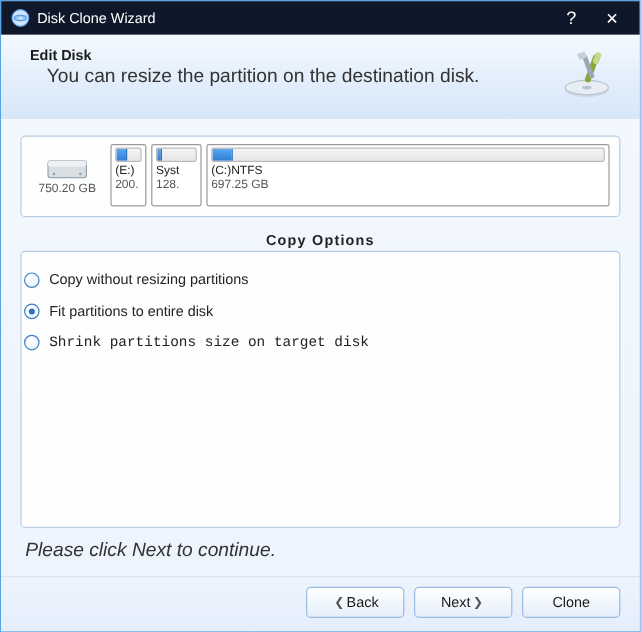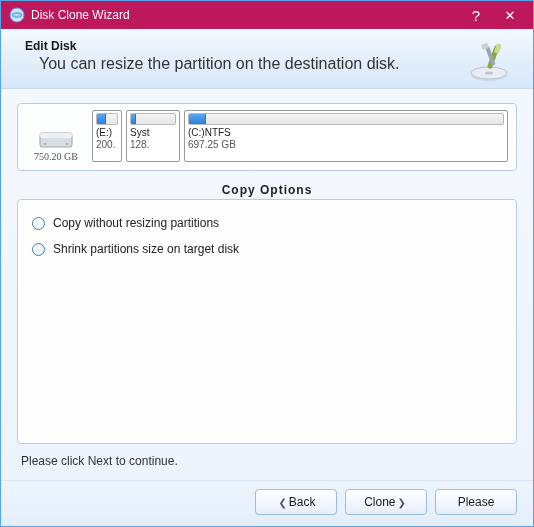--- a/index.html
+++ b/index.html
@@ -19,21 +19,21 @@
     width: 534px;
     height: 527px;
     border: 1px solid #58a2e6;
     background: #fff;
     display: flex;
     flex-direction: column;
     box-shadow: 0 0 0 1px rgba(0,0,0,0.02);
   }
   .titlebar {
     height: 28px;
-    background: #be185d;
+    background: #0f172a;
     display: flex;
     align-items: center;
     color: #fff;
     padding: 0 6px 0 8px;
     flex: 0 0 auto;
   }
   .titlebar .app-icon {
     width: 16px; height: 16px;
     margin-right: 6px;
     flex: 0 0 auto;
@@ -48,21 +48,21 @@
     display: flex;
     align-items: center;
     justify-content: center;
     font-size: 15px;
     font-weight: 400;
     color: #fff;
     cursor: default;
   }
   .titlebar .tbtn.close { font-size: 13px; }
   .header {
-    height: 60px;
+    height: 70px;
     padding: 8px 18px 6px 24px;
     box-sizing: border-box;
     background: linear-gradient(#f4f9ff 0%, #e3eefb 55%, #d7e7f8 100%);
     border-bottom: 1px solid #c7dbef;
     display: flex;
     align-items: flex-start;
     justify-content: space-between;
     flex: 0 0 auto;
   }
   .header .htext { padding-top: 2px; }
@@ -87,25 +87,24 @@
     display: flex;
     align-items: stretch;
     gap: 6px;
     height: 52px;
   }
   .disk-info {
     width: 60px;
     display: flex;
     flex-direction: column;
     align-items: center;
-    justify-content: flex-end;
+    justify-content: center;
     font-size: 10px;
     color: #555;
     text-align: center;
-    font-family: Liberation Serif, serif;
   }
   .hdd-icon { width: 34px; height: 22px; }
   .part-strip {
     flex: 1 1 auto;
     display: flex;
     gap: 4px;
     align-items: stretch;
     min-width: 0;
   }
   .part {
@@ -152,53 +151,54 @@
     font-weight: bold;
     font-size: 12px;
     margin: 12px 0 2px 0;
     letter-spacing: 1px;
     color: #222;
   }
   .options-panel {
     border: 1px solid #b8cde4;
     border-radius: 4px;
     background: #fefefe;
-    padding: 12px 14px;
+    padding: 12px 2px;
     flex: 1 1 auto;
     box-sizing: border-box;
   }
   .radio-row {
     display: flex;
     align-items: center;
     gap: 8px;
     margin: 4px 0 12px 0;
     font-size: 12px;
     color: #222;
   }
-  .radio-row:last-child{ margin-bottom: 15px; }
+  .radio-row:last-child{ margin-bottom: 15px; font-family: Liberation Mono, monospace; }
   .radio {
     width: 13px; height: 13px;
     border: 1px solid #3b7fc4;
     border-radius: 50%;
     display: inline-flex;
     align-items: center;
     justify-content: center;
     box-sizing: border-box;
     background: radial-gradient(circle at 30% 30%, #fff, #e9f2fc);
   }
   .radio.checked::after {
     content: "";
     width: 5px; height: 5px;
     background: #2f72c2;
     border-radius: 50%;
   }
   .hint {
     margin: 10px 2px 4px 4px;
-    font-size: 12px;
+    font-size: 16px;
     color: #333;
+    font-style: italic;
   }
   .footer {
     flex: 0 0 auto;
     height: 46px;
     box-sizing: border-box;
     padding: 8px 16px 10px 16px;
     display: flex;
     justify-content: flex-end;
     gap: 8px;
     background: linear-gradient(#edf4fd,#e4eefb);
@@ -272,21 +272,21 @@
       </div>
 
       <div class="part-strip">
         <div class="part" style="width:30px">
           <div class="bar-row">
               <div class="bar-fill" style="width:40%"></div>
             </div>
           <div class="plabel">(E:)</div>
           <div class="psub">200.</div>
         </div>
-        <div class="part" style="width:54px">
+        <div class="part" style="width:42px">
           <div class="bar-row">
               <div class="bar-fill" style="width:10%"></div>
             </div>
           <div class="plabel">Syst</div>
           <div class="psub">128.</div>
         </div>
         <div class="part" style="flex:1">
           <div class="bar-row">
               <div class="bar-fill" style="width:5%"></div>
             </div>
@@ -297,35 +297,39 @@
     </div>
 
     <div class="options-title">Copy Options</div>
 
     <div class="options-panel">
       <div class="radio-row">
         <span class="radio"></span>
         <span>Copy without resizing partitions</span>
       </div>
       <div class="radio-row">
+        <span class="radio checked"></span>
+        <span>Fit partitions to entire disk</span>
+      </div>
+      <div class="radio-row">
         <span class="radio"></span>
         <span>Shrink partitions size on target disk</span>
       </div>
     </div>
 
     <div class="hint">Please click Next to continue.</div>
   </div>
 
   <div class="footer">
     <span class="btn">
       <span class="arrow">❮</span>
       <span>Back</span>
     </span>
     <span class="btn">
+      <span>Next</span>
+      <span class="arrow">❯</span>
+    </span>
+    <span class="btn">
       <span>Clone</span>
-      <span class="arrow">❯</span>
-    </span>
-    <span class="btn">
-      <span>Please</span>
     </span>
   </div>
 
 </div>
 
 </body></html>

